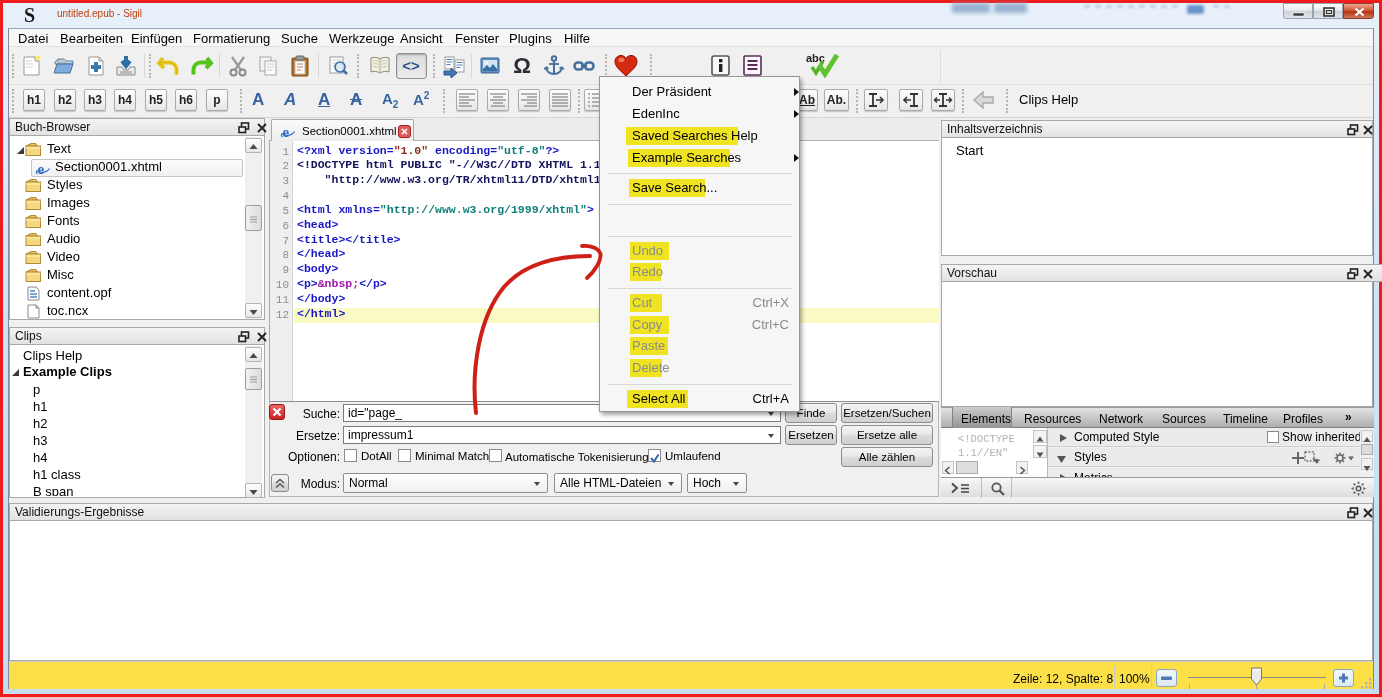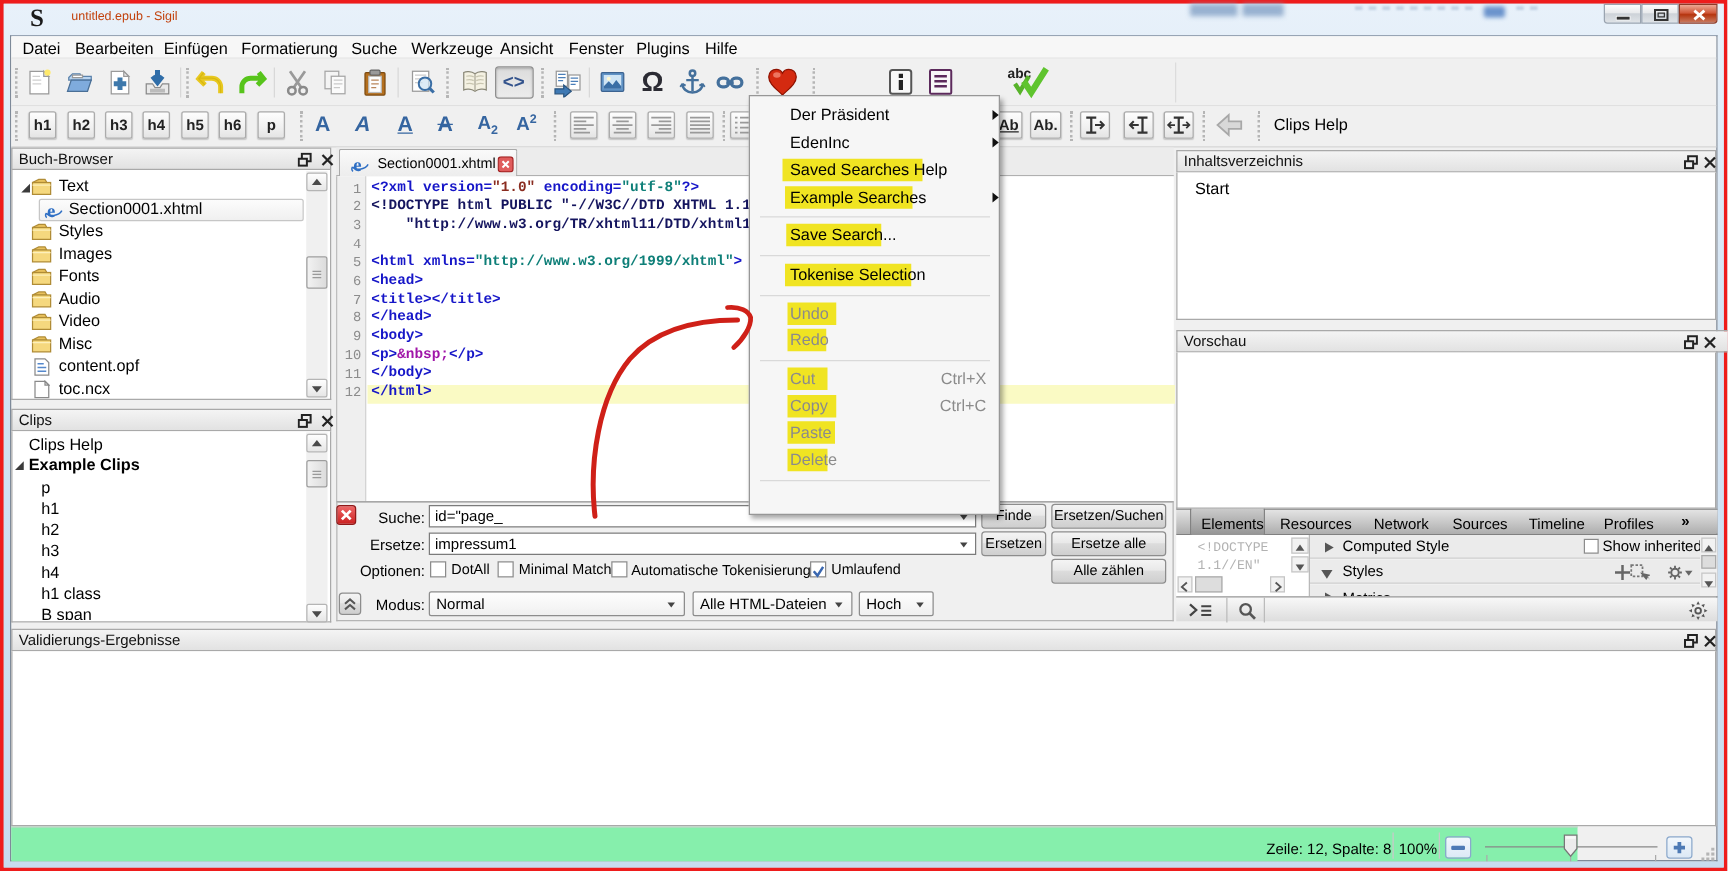--- a/index.html
+++ b/index.html
@@ -66,21 +66,21 @@
 .cmi .sc{position:absolute;right:22px;z-index:2}
 .cmi .sub{position:absolute;right:12px;top:7px;width:0;height:0;border-top:4px solid transparent;border-bottom:4px solid transparent;border-left:5px solid #111}
 .dis{color:#8b8b8b}
 .csep{position:absolute;left:8px;width:184px;height:1px;background:#d9d9d9}
 .mark{position:absolute;top:2px;height:18px;background:#f0e422;z-index:1}
 .dtab{position:absolute;font-size:12px;color:#000}
 .devtabs{left:941px;top:407px;width:433px;height:21px;background:linear-gradient(180deg,#e3e3e3,#aeaeae);border-top:1px solid #9a9a9a;border-bottom:1px solid #808080}
 .drow{position:absolute;left:1048px;width:312px;height:19px;background:#ebebeb;border-bottom:1px solid #cfcfcf;font-size:12px;line-height:19px;white-space:nowrap}
 .dtool{left:941px;top:477px;width:433px;height:20px;background:linear-gradient(180deg,#f8f8f8,#ddd);border-top:1px solid #999}
 
-.status{left:9px;top:661px;width:1253px;height:28px;background:#86efac;border-top:1px solid #cfcfcf;font-size:12px}
+.status{left:9px;top:661px;width:1364px;height:28px;background:#fde047;border-top:1px solid #cfcfcf;font-size:12px}
 .zbtn{position:absolute;width:21px;height:18px;border:1px solid #8aa8cc;border-radius:3px;background:linear-gradient(180deg,#f2f7fc,#dce9f6);color:#3c6ea5;font-weight:bold;text-align:center;line-height:16px;font-size:13px}
 </style>
 <div class="abs redframe"></div>
 <div class="abs glass"></div>
 <div class="abs title-s">S</div>
 <div class="abs title-txt">untitled.epub - Sigil</div>
 <div class="abs blur1"></div>
 <div class="abs blur2"></div>
 <div class="abs blob"></div>
 <div class="abs dotrow" style="left:1084px"></div>
@@ -659,24 +659,20 @@
       <span class="mark" style="left:27px;width:102px"></span>
       <span class="txt">Example Searches</span>
       <span class="sub"></span>
     </div>
 <div class="csep" style="top:96px"></div>
 <div class="cmi" style="top:100.25px">
       <span class="mark" style="left:28px;width:76px"></span>
       <span class="txt">Save Search...</span>
     </div>
 <div class="csep" style="top:127px"></div>
-<div class="cmi" style="top:132.25px">
-      <span class="mark" style="left:27px;width:101px"></span>
-      <span class="txt">Tokenise Selection</span>
-    </div>
 <div class="csep" style="top:159px"></div>
 <div class="cmi" style="top:163.25px">
       <span class="mark" style="left:29px;width:39px"></span>
       <span class="txt dis">Undo</span>
     </div>
 <div class="cmi" style="top:184.25px">
       <span class="mark" style="left:29px;width:31px"></span>
       <span class="txt dis">Redo</span>
     </div>
 <div class="csep" style="top:211px"></div>
@@ -692,18 +688,23 @@
     </div>
 <div class="cmi" style="top:258.25px">
       <span class="mark" style="left:29px;width:38px"></span>
       <span class="txt dis">Paste</span>
     </div>
 <div class="cmi" style="top:280.25px">
       <span class="mark" style="left:29px;width:32px"></span>
       <span class="txt dis">Delete</span>
     </div>
 <div class="csep" style="top:307px"></div>
+<div class="cmi" style="top:310.75px">
+      <span class="mark" style="left:26px;width:61px"></span>
+      <span class="txt">Select All</span>
+      <span class="sc">Ctrl+A</span>
+    </div>
 </div>
 
 <svg class="abs" style="left:0;top:0;width:1382px;height:697px;z-index:60;pointer-events:none" viewBox="0 0 1382 697">
 <path d="M476 413 C 471 370, 479 317, 504 287 C 524 264, 556 256, 590 256" fill="none" stroke="#cf2018" stroke-width="4" stroke-linecap="round"></path>
 <path d="M582 246 C 592 245, 599 249, 600.5 254 C 601 261, 595 271, 587 278" fill="none" stroke="#cf2018" stroke-width="3.8" stroke-linecap="round"></path>
 </svg>
 
 </body></html>

